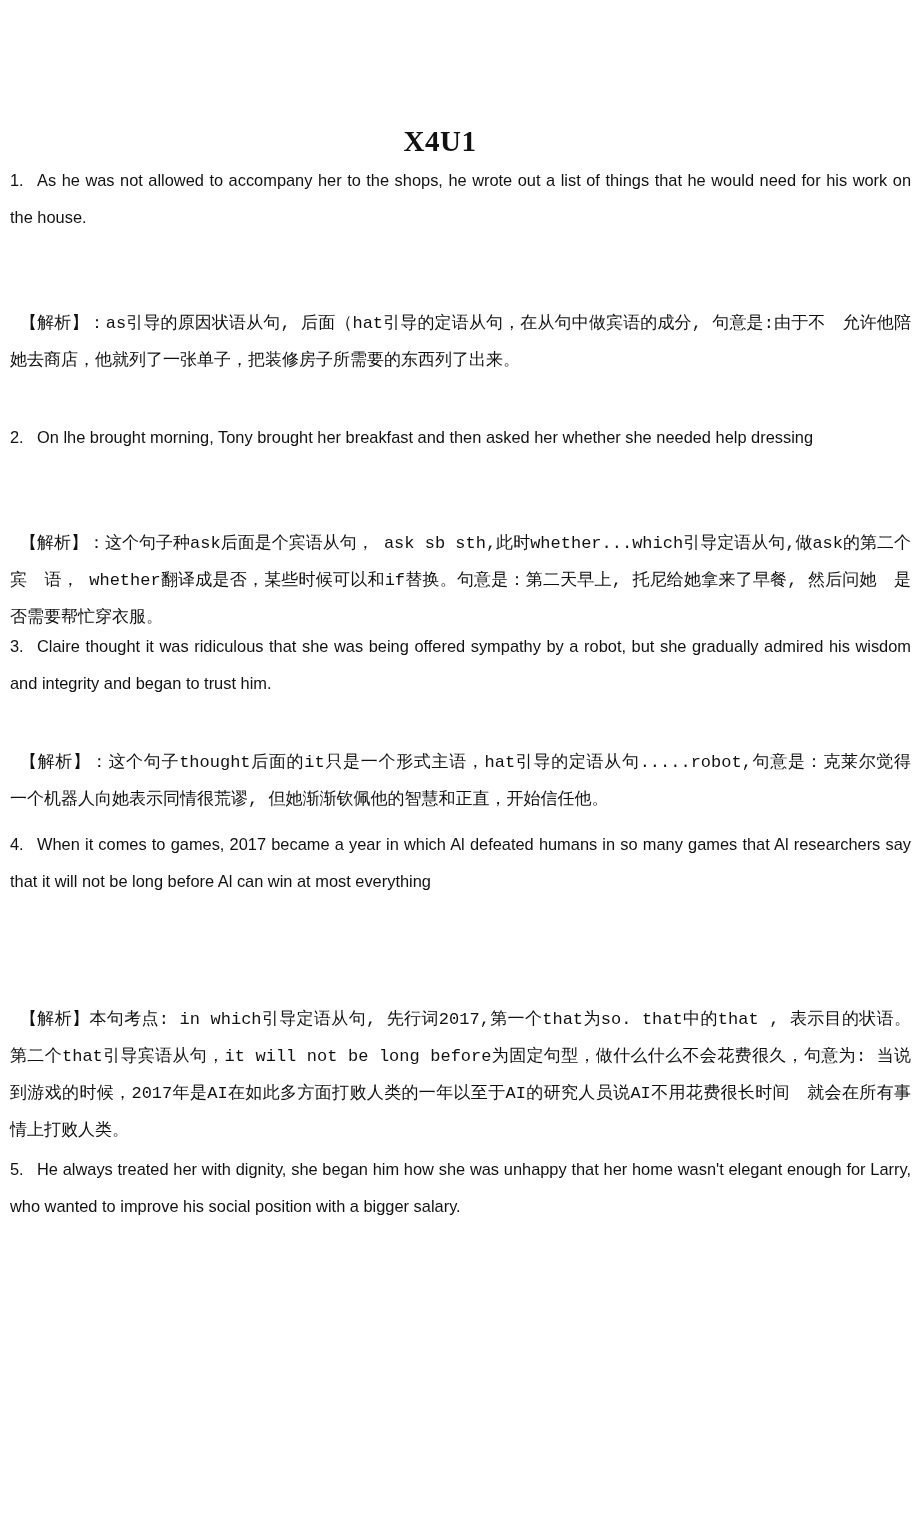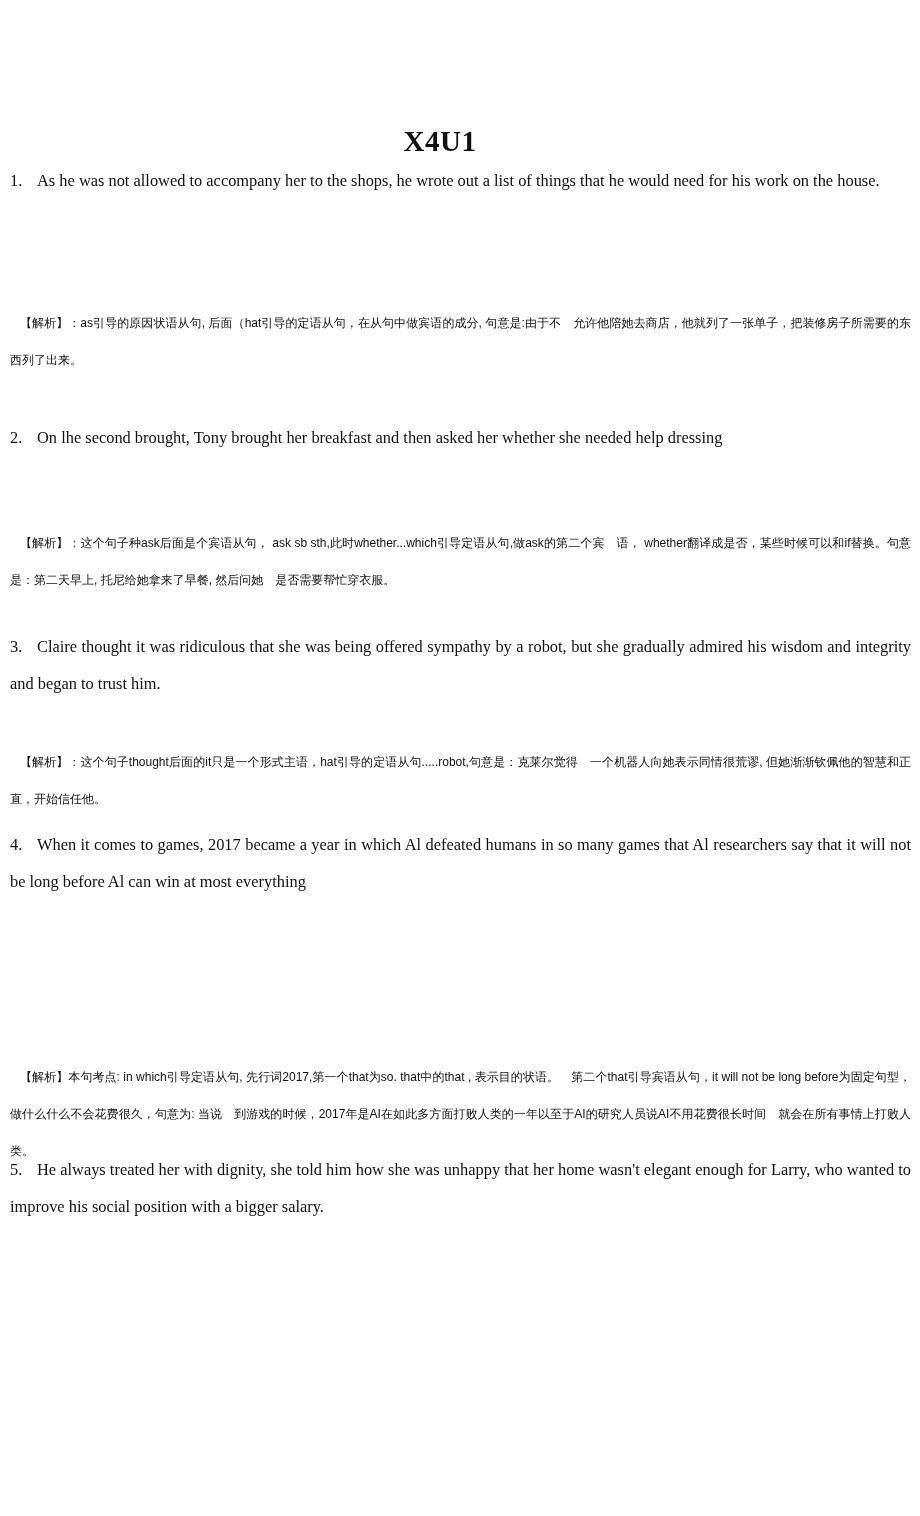--- a/index.html
+++ b/index.html
@@ -8,65 +8,65 @@
     color: #111111;
     font-family: "Liberation Serif", "DejaVu Serif", serif;
   }
   .page-title {
     position: absolute; left: 0; top: 122px; width: 880px;
     text-align: center; font-weight: bold; font-size: 29px;
     letter-spacing: 0.5px; line-height: 38px;
   }
   .block { position: absolute; left: 10px; width: 901px; }
   .en {
-    font-family: Liberation Serif, serif;
+    font-family: Liberation Sans, sans-serif;
     font-size: 16.4px; line-height: 37px;
     text-align: justify; text-align-last: left;
   }
   .en .num { display: inline-block; width: 27px; }
   .zh {
-    font-family: Liberation Sans, sans-serif;
-    font-size: 12px; line-height: 37px;
+    font-family: Liberation Mono, monospace;
+    font-size: 17px; line-height: 37px;
     text-align: justify; text-align-last: left;
     text-indent: 10px;
   }
   .zh .tag { font-weight: normal; }
 </style>
 </head>
 <body>
 
 <div>
 
   <div class="page-title">X4U1</div>
 
   <div class="block en" style="top:162px;">
     <span class="num">1.</span><span>As he was not allowed to accompany her to the shops, he wrote out a list of things that he would need for his work on the house.</span>
   </div>
   <div class="block zh" style="top:305px;">
     <span class="tag">【解析】：</span><span>as引导的原因状语从句, 后面（hat引导的定语从句，在从句中做宾语的成分, 句意是:由于不　允许他陪她去商店，他就列了一张单子，把装修房子所需要的东西列了出来。</span>
   </div>
 
   <div class="block en" style="top:419px;">
-    <span class="num">2.</span><span>On lhe second brought, Tony brought her breakfast and then asked her whether she needed help dressing</span>
+    <span class="num">2.</span><span>On lhe brought morning, Tony brought her breakfast and then asked her whether she needed help dressing</span>
   </div>
   <div class="block zh" style="top:525px;">
     <span class="tag">【解析】：</span><span>这个句子种ask后面是个宾语从句， ask sb sth,此时whether...which引导定语从句,做ask的第二个宾　语， whether翻译成是否，某些时候可以和if替换。句意是：第二天早上, 托尼给她拿来了早餐, 然后问她　是否需要帮忙穿衣服。</span>
   </div>
 
   <div class="block en" style="top:628px;">
     <span class="num">3.</span><span>Claire thought it was ridiculous that she was being offered sympathy by a robot, but she gradually admired his wisdom and integrity and began to trust him.</span>
   </div>
   <div class="block zh" style="top:744px;">
     <span class="tag">【解析】：</span><span>这个句子thought后面的it只是一个形式主语，hat引导的定语从句.....robot,句意是：克莱尔觉得　一个机器人向她表示同情很荒谬, 但她渐渐钦佩他的智慧和正直，开始信任他。</span>
   </div>
 
   <div class="block en" style="top:826px;">
     <span class="num">4.</span><span>When it comes to games, 2017 became a year in which Al defeated humans in so many games that Al researchers say that it will not be long before Al can win at most everything</span>
   </div>
-  <div class="block zh" style="top:1059px;">
+  <div class="block zh" style="top:1001px;">
     <span class="tag">【解析】</span><span>本句考点: in which引导定语从句, 先行词2017,第一个that为so. that中的that , 表示目的状语。　第二个that引导宾语从句，it will not be long before为固定句型，做什么什么不会花费很久，句意为: 当说　到游戏的时候，2017年是AI在如此多方面打败人类的一年以至于AI的研究人员说AI不用花费很长时间　就会在所有事情上打败人类。</span>
   </div>
 
   <div class="block en" style="top:1151px;">
-    <span class="num">5.</span><span>He always treated her with dignity, she told him how she was unhappy that her home wasn't elegant enough for Larry, who wanted to improve his social position with a bigger salary.</span>
+    <span class="num">5.</span><span>He always treated her with dignity, she began him how she was unhappy that her home wasn't elegant enough for Larry, who wanted to improve his social position with a bigger salary.</span>
   </div>
 
 </div>
 
 </body></html>

